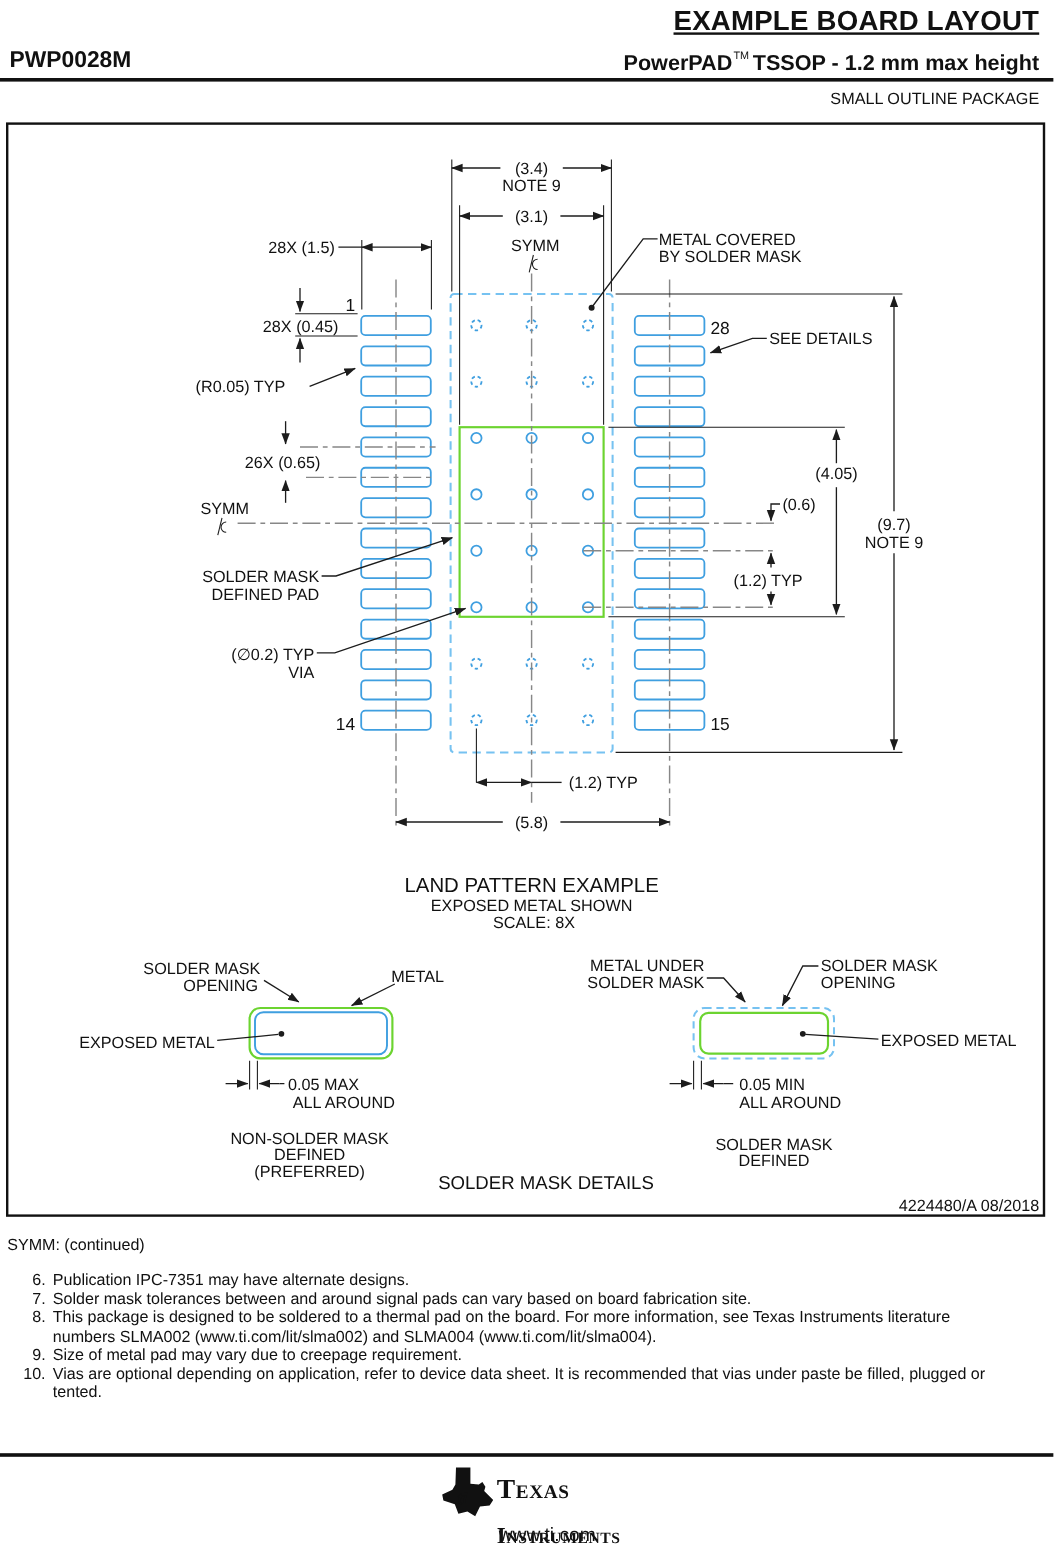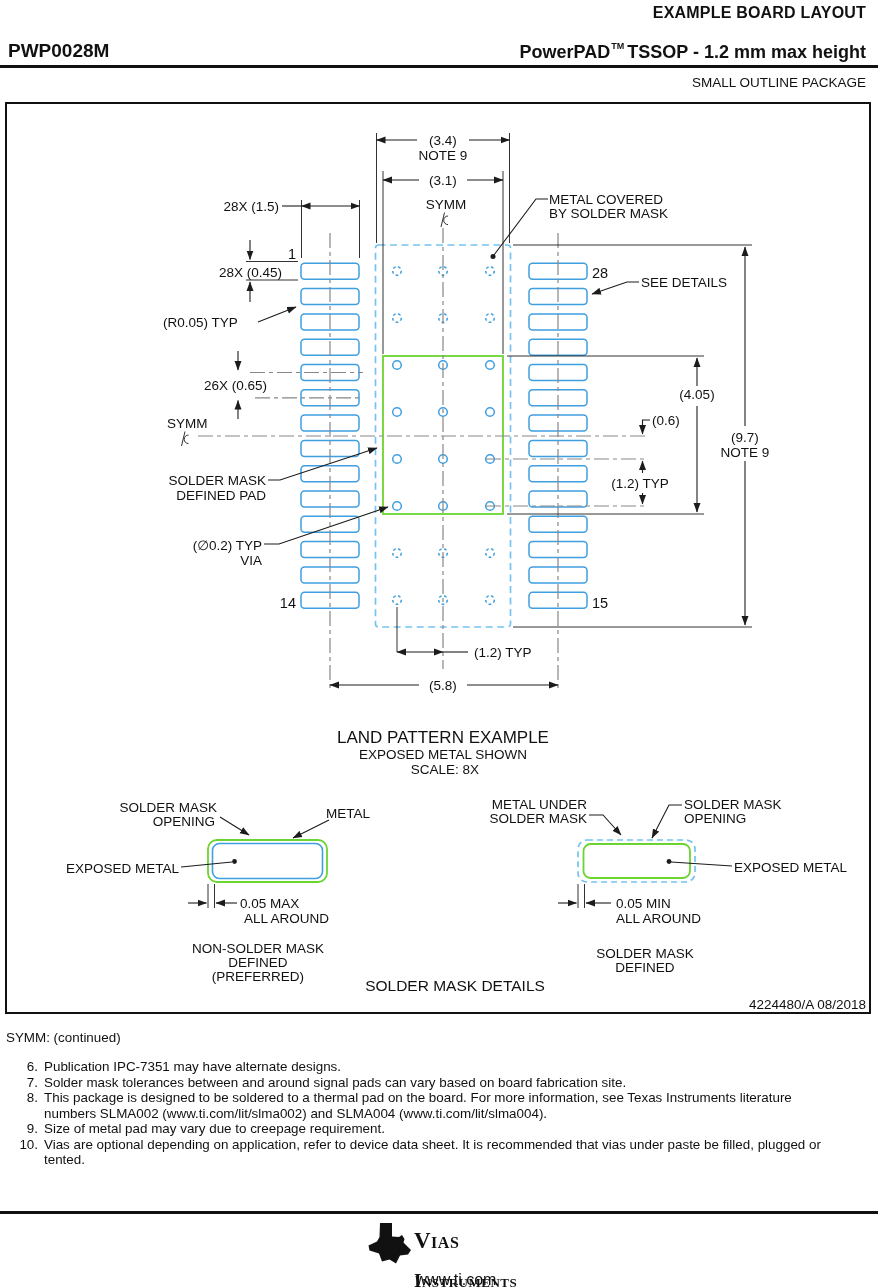--- a/index.html
+++ b/index.html
@@ -1,22 +1,22 @@
 <!DOCTYPE html>
 <html><head>
 <meta charset="utf-8">
 <style>
   html,body{margin:0;padding:0;background:#fff;}
   body{width:878px;height:1288px;position:relative;font-family:"Liberation Sans",sans-serif;color:#111;}
   .abs{position:absolute;}
   
-  .doc-title{top:4px;right:12px;font-size:16px;font-weight:bold;letter-spacing:.2px;}
+  .doc-title{top:4px;right:12px;font-size:23px;font-weight:bold;letter-spacing:.2px;text-decoration:underline;}
   .part-number{top:40px;left:8px;font-size:19px;font-weight:bold;}
   .pkg-line{top:41px;right:12px;font-size:18px;font-weight:bold;}
-  .pkg-line sup{font-size:9px;font-weight:bold;vertical-align:9px;margin:14px 3px 0 1px;}
+  .pkg-line sup{font-size:9px;font-weight:normal;vertical-align:9px;margin:14px 3px 0 1px;}
   .rule1{top:65px;left:0;width:878px;height:3px;background:#111;}
   .subtitle{top:75px;right:12px;font-size:13.5px;margin-left:12px;}
   
   .frame{left:5px;top:102px;width:866px;height:912px;border:2px solid #111;box-sizing:border-box;}
   svg text{font-family:"Liberation Sans",sans-serif;font-size:13.5px;fill:#111;}
   svg .mid{text-anchor:middle}
   svg .end{text-anchor:end}
   svg .t14{font-size:14.5px}
   svg .cap1{font-size:17px}
   svg .cap3{font-size:15.5px}
@@ -341,16 +341,16 @@
       <span class="txt">Vias are optional depending on application, refer to device data sheet. It is recommended that vias under paste be filled, plugged or tented.</span>
     </li>
 </ul>
 
 <div class="abs rule2"></div>
 <svg class="abs" style="left:366px;top:1222px;" width="46" height="46" viewBox="0 0 46 46">
   <path d="M14,1 L26,1 L26,14.5 L33,15 L36,13 L38.5,17 L37.5,20.5 L45,28 L42,32.5 L34,33.5 L30,41.5 L23.5,37.5 L16,39.5 L13,31.5 L3.5,28.5 L2.5,23.5 L11,19.5 L13.5,15 Z" fill="#111"></path>
   <text x="15" y="31" font-size="17" font-style="italic" font-weight="bold" fill="#fff" font-family="Liberation Sans, sans-serif">ti</text>
 </svg>
 <div class="abs brand">
-  <div class="b1">Vias</div>
+  <div class="b1">Texas</div>
   <div class="b2">Instruments</div>
 </div>
 <div class="abs site">www.ti.com</div>
 
 </body></html>

